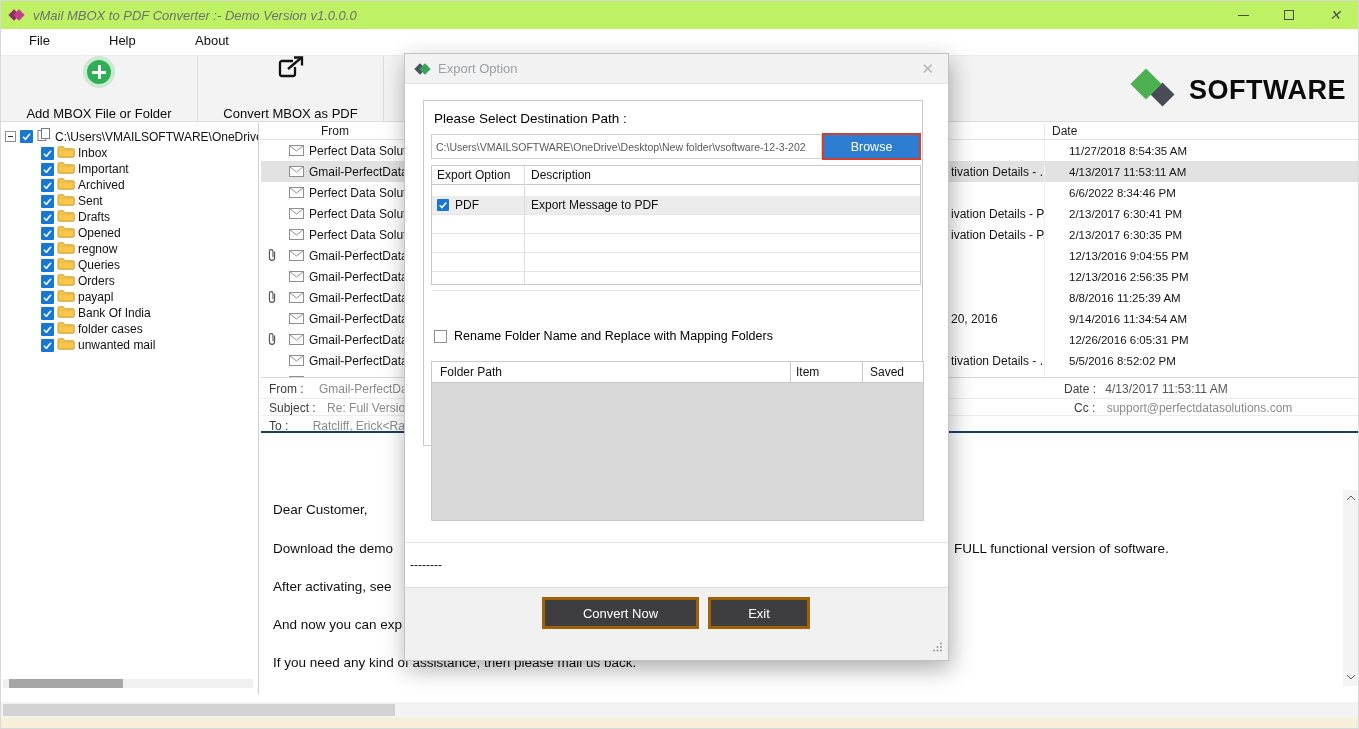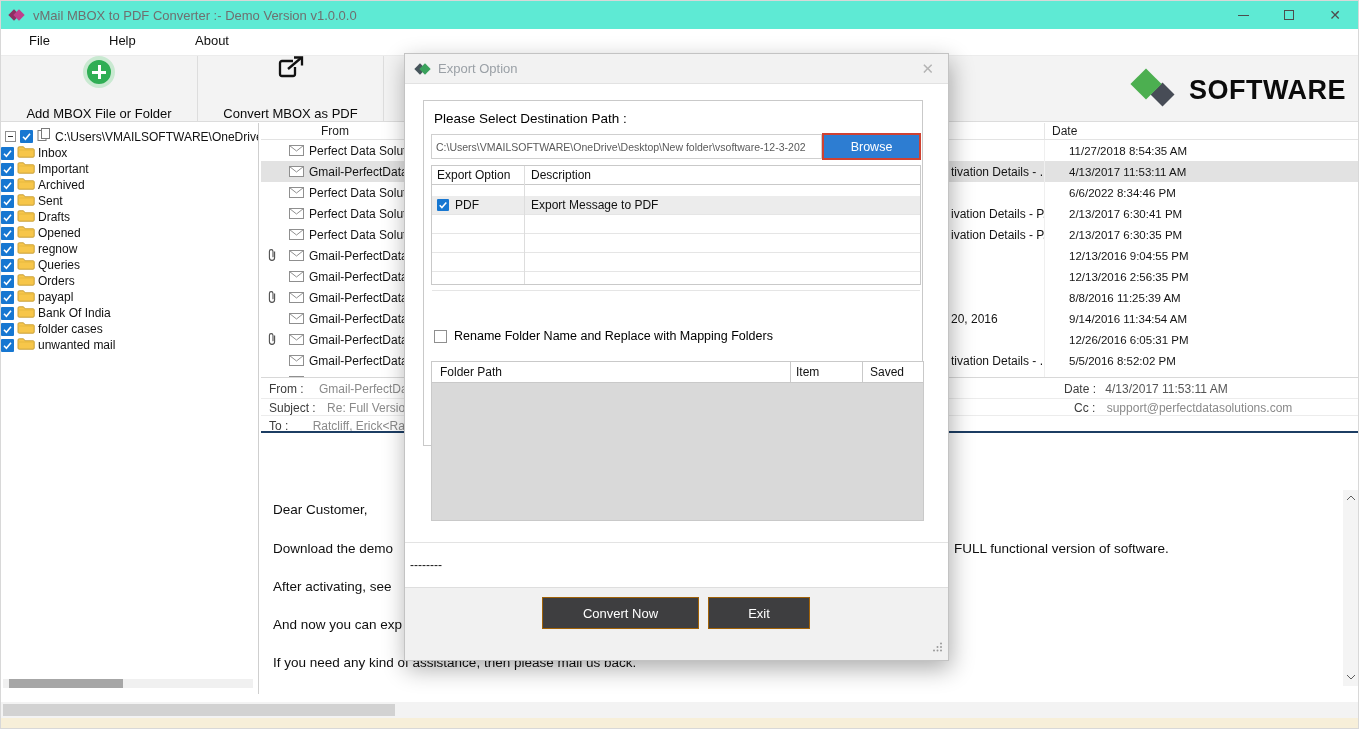--- a/index.html
+++ b/index.html
@@ -1,21 +1,21 @@
 <!DOCTYPE html>
 <html><head>
 <meta charset="utf-8">
 <style>
   * { margin:0; padding:0; box-sizing:border-box; }
   html,body { background:#fff; }
   body { font-family:"Liberation Sans", sans-serif; }
   #app { position:relative; width:1359px; height:729px; background:#fff; overflow:hidden; border:1px solid #d8d8d8; }
 
   
-  .titlebar { position:absolute; top:0; left:0; right:0; height:28px; background:#5eead4; display:flex; align-items:center; padding-left:8px; }
+  .titlebar { position:absolute; top:0; left:0; right:0; height:28px; background:#bef264; display:flex; align-items:center; padding-left:8px;font-style:italic; }
   .diamond-sm { position:relative; width:16px; height:16px; flex:0 0 16px; }
   .diamond-sm i { position:absolute; width:8px; height:8px; transform:rotate(45deg); }
   .diamond-sm .d1 { left:1px; top:4px; background:#8e2f62; }
   .diamond-sm .d2 { left:6px; top:4px; background:#c03f8c; }
   .tb-title { font-size:13px; color:#6f6f6f; margin-left:8px; white-space:nowrap; }
   .win-controls { position:absolute; right:0; top:0; height:28px; display:flex; }
   .win-btn { width:46px; height:28px; display:flex; align-items:center; justify-content:center; }
   .minimize-glyph { width:11px; height:1px; background:#4d4d4d; }
   .maximize-glyph { width:10px; height:10px; border:1px solid #4d4d4d; }
   .close-glyph { font-size:14px; color:#4d4d4d; line-height:1; }
@@ -40,21 +40,21 @@
   .bd-green { width:22px; height:22px; background:#4caf50; left:2px; top:3px; }
   .bd-dark  { width:17px; height:17px; background:#474c56; left:21px; top:16px; }
   .brand-text { font-size:27px; font-weight:bold; color:#0b0b0b; letter-spacing:0.5px; }
 
   
   .tree { position:absolute; left:0; top:122px; width:258px; height:571px; background:#fff; border-right:1px solid #cfcfcf; overflow:hidden; font-size:12px; color:#111; }
   .tree-root { display:flex; align-items:center; height:17px; margin-top:5px; padding-left:4px; gap:4px; white-space:nowrap; }
   .expand-box { width:11px; height:11px; border:1px solid #8f8f8f; background:#fff; position:relative; flex:0 0 11px; }
   .expand-box::before { content:""; position:absolute; left:2px; top:4px; width:5px; height:1px; background:#333; }
   .cb { width:13px; height:13px; flex:0 0 13px; display:inline-flex; }
-  .tree-item { display:flex; align-items:center; height:16px; gap:3px; white-space:nowrap; }
+  .tree-item { display:flex; align-items:center; height:16px; padding-left:40px; gap:3px; white-space:nowrap; }
   .tree-hscroll { position:absolute; left:2px; bottom:6px; width:250px; height:9px; background:#f0f0f0; }
   .tree-hthumb { position:absolute; left:6px; top:0; width:114px; height:9px; background:#a6a6a6; }
 
   
   .maillist { position:absolute; left:260px; top:122px; width:1099px; height:254px; background:#fff; overflow:hidden; }
   .ml-header { position:relative; height:17px; border-bottom:1px solid #e3e3e3; font-size:12px; color:#1d1d1d; }
   .h-from { position:absolute; left:60px; top:1px; }
   .h-date { position:absolute; left:791px; top:1px; }
   .h-divider { position:absolute; left:783px; top:0; bottom:0; width:1px; background:#e6e6e6; }
   .ml-row { display:flex; align-items:center; height:21px; font-size:12px; color:#141414; }
@@ -103,21 +103,21 @@
   .cb-empty { width:13px; height:13px; border:1px solid #8f8f8f; background:#fff; flex:0 0 13px; }
   .folder-table { position:absolute; left:7px; top:260px; width:493px; height:160px; border:1px solid #c9c9c9; }
   .ft-header { position:relative; height:21px; background:#fff; border-bottom:1px solid #c9c9c9; font-size:12px; color:#111; }
   .ft-c1 { position:absolute; left:8px; top:3px; } .ft-c2 { position:absolute; left:364px; top:3px; } .ft-c3 { position:absolute; left:438px; top:3px; }
   .ft-v1 { position:absolute; left:358px; top:0; bottom:0; width:1px; background:#c9c9c9; }
   .ft-v2 { position:absolute; left:430px; top:0; bottom:0; width:1px; background:#c9c9c9; }
   .ft-body { position:absolute; left:0; right:0; top:21px; bottom:0; background:#d9d9d9; }
   .dlg-line1 { position:absolute; left:0; right:0; top:458px; height:1px; background:#e3e3e3; }
   .dlg-status { position:absolute; left:5px; top:474px; font-size:12px; color:#111; }
   .dlg-footer { position:absolute; left:0; right:0; top:503px; bottom:0; background:#f1f1f1; border-top:1px solid #dedede; }
-  .dark-btn { position:absolute; top:9px; height:32px; background:#3e3e40; color:#fff; border:1px solid #a16207; font-family:"Liberation Sans",sans-serif; font-size:13px; }
+  .dark-btn { position:absolute; top:9px; height:32px; background:#3e3e40; color:#fff; border:3px solid #a16207; font-family:"Liberation Sans",sans-serif; font-size:13px; }
   .btn-convert { left:137px; width:157px; } .btn-exit { left:303px; width:102px; }
   .grip { position:absolute; right:5px; bottom:4px; }
 </style>
 </head>
 <body>
 
 <div id="app">
 
   <div class="titlebar">
     <span class="diamond-sm">

